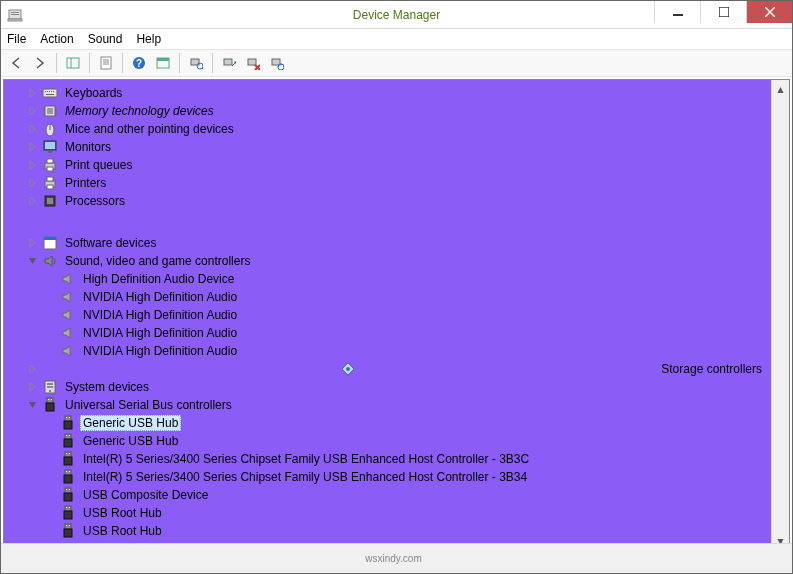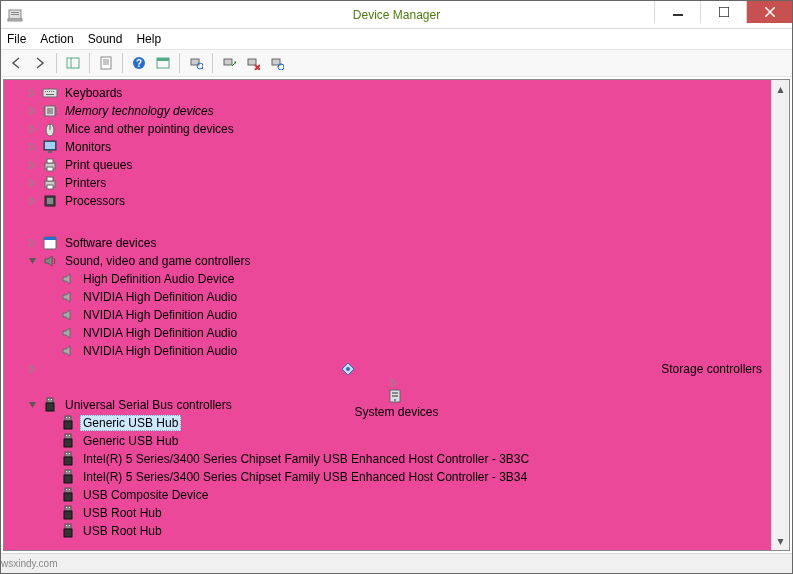--- a/index.html
+++ b/index.html
@@ -8,31 +8,31 @@
   .titlebar .appicon { width: 16px; height: 16px; margin: 0 6px; }
   .titlebar .title { position: absolute; left: 0; right: 0; text-align: center; font-size: 12px; color: #4d7c0f; pointer-events: none; }
   .winbtns { position: absolute; right: 0; top: 0; display: flex; }
   .winbtn { width: 46px; height: 22px; display: flex; align-items: center; justify-content: center; border-left: 1px solid #d8d8d8; background: #fff; }
   .winbtn.close { background: #c75050; color: #fff; }
   .menubar { height: 20px; display: flex; align-items: center; padding: 0 6px; gap: 14px; background: #fff; }
   .menubar span { cursor: default; }
   .toolbar { height: 28px; display: flex; align-items: center; padding: 0 4px; gap: 2px; border-top: 1px solid #e5e5e5; border-bottom: 1px solid #e5e5e5; background: #f8f8f8; }
   .tbtn { width: 22px; height: 22px; display: flex; align-items: center; justify-content: center; }
   .tdiv { width: 1px; height: 20px; background: #ccc; margin: 0 3px; }
-  .treewrap { position: absolute; top: 78px; bottom: 22px; left: 2px; right: 2px; border: 1px solid #888; background: #ec4899; overflow: hidden; }
+  .treewrap { position: absolute; top: 78px; bottom: 22px; left: 2px; right: 2px; border: 1px solid #888; background: #8b5cf6; overflow: hidden; }
   .tree { position: absolute; inset: 0 18px 0 0; overflow-y: auto; padding: 4px 0; }
   .scrollbar { position: absolute; right: 0; top: 0; bottom: 0; width: 18px; background: #f0f0f0; border-left: 1px solid #dcdcdc; }
   .scrollbar .up, .scrollbar .down { height: 18px; display: flex; align-items: center; justify-content: center; color: #555; background: #f0f0f0; }
   .scrollbar .down { position: absolute; bottom: 0; left: 0; right: 0; }
   .node { display: flex; align-items: center; height: 18px; white-space: nowrap; padding-right: 6px; }
   .expander { width: 10px; height: 10px; margin-right: 4px; display: flex; align-items: center; justify-content: center; }
   .devicon { width: 16px; height: 16px; margin-right: 4px; display: flex; align-items: center; justify-content: center; }
   .label { padding: 0 2px; border: 1px solid transparent; }
   .label.selected { background: #cde8ff; border: 1px dotted #7aa7c7; }
-  .statusbar { position: absolute; bottom: 0; left: 0; right: 0; height: 20px; border-top: 1px solid #d8d8d8; background: #f0f0f0; display: flex; align-items: center; justify-content: flex-start; padding-right: 6px; color: #888; font-size: 10px; }
+  .statusbar { position: absolute; bottom: 0; left: 0; right: 0; height: 30px; border-top: 1px solid #d8d8d8; background: #f0f0f0; display: flex; align-items: center; justify-content: center; padding-right: 6px; color: #888; font-size: 10px; }
   svg { display: block; }
 </style>
 </head>
 <body>
 
 <div class="titlebar">
   <span class="appicon">
     <svg width="16" height="16">
         <rect x="2" y="3" width="12" height="9" fill="#e0e0e0" stroke="#888"></rect>
         <rect x="4" y="5" width="8" height="1" fill="#888"></rect>
@@ -309,21 +309,21 @@
             <use href="#i-exp-closed"></use>
           </svg>
         </span>
         <span class="devicon">
           <svg width="16" height="16">
             <use href="#i-storage"></use>
           </svg>
         </span>
         <span class="label">Storage controllers</span>
       </div>
-      <div class="node" style="padding-left: 24px; flex-direction: column;">
+      <div class="node" style="padding-left: 24px;">
         <span class="expander">
           <svg width="10" height="10">
             <use href="#i-exp-closed"></use>
           </svg>
         </span>
         <span class="devicon">
           <svg width="16" height="16">
             <use href="#i-system"></use>
           </svg>
         </span>

